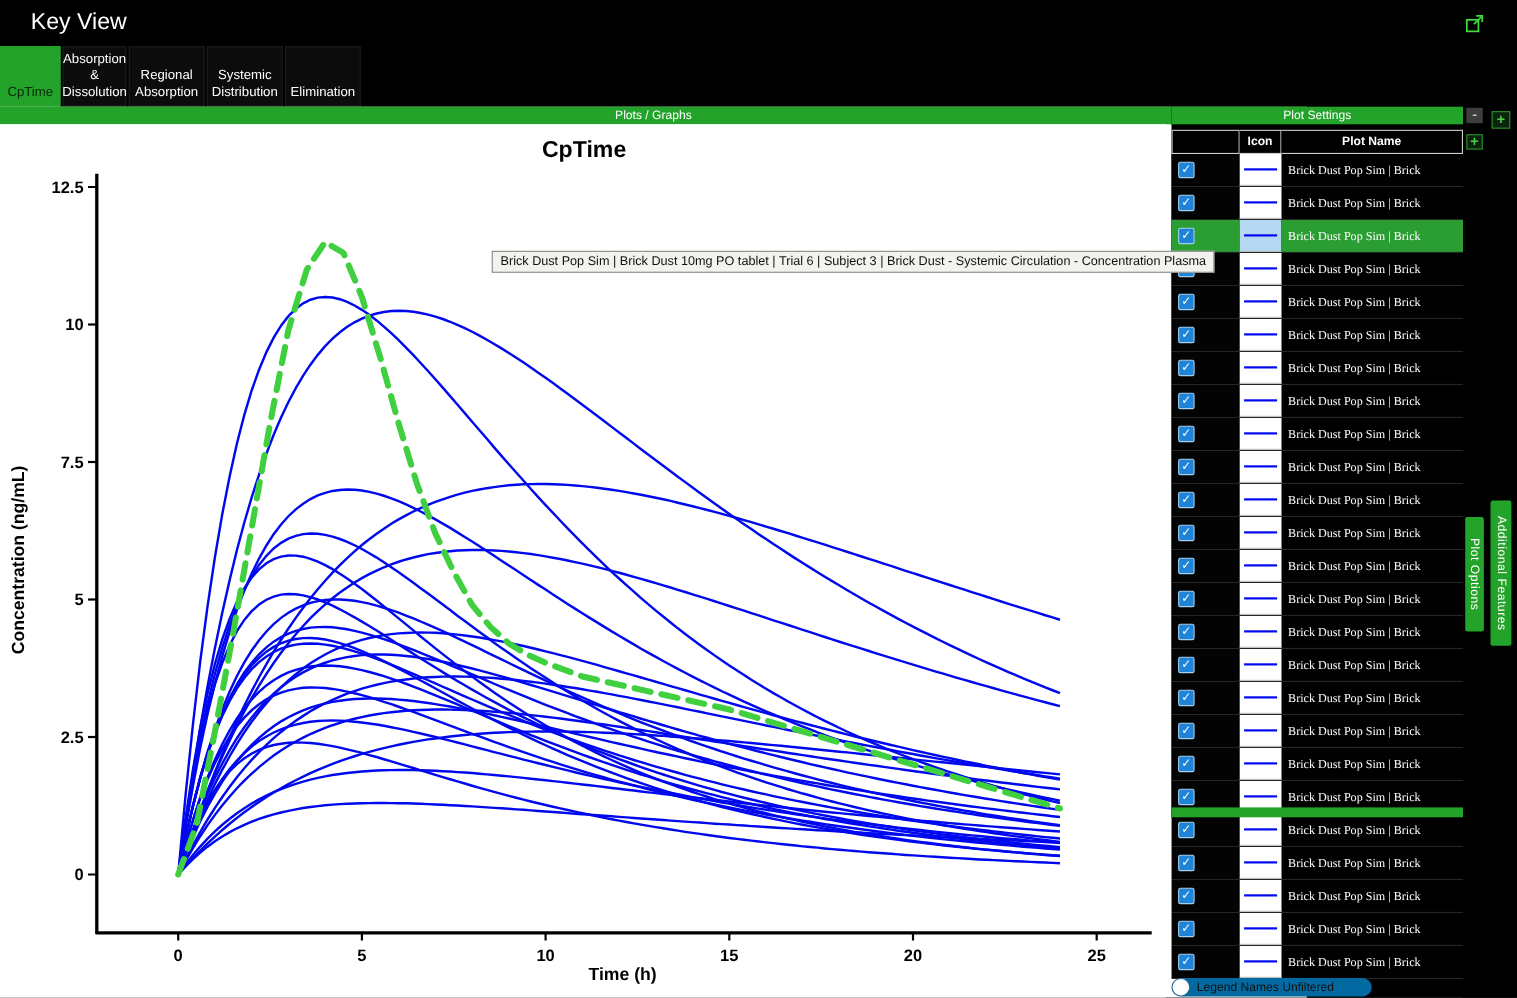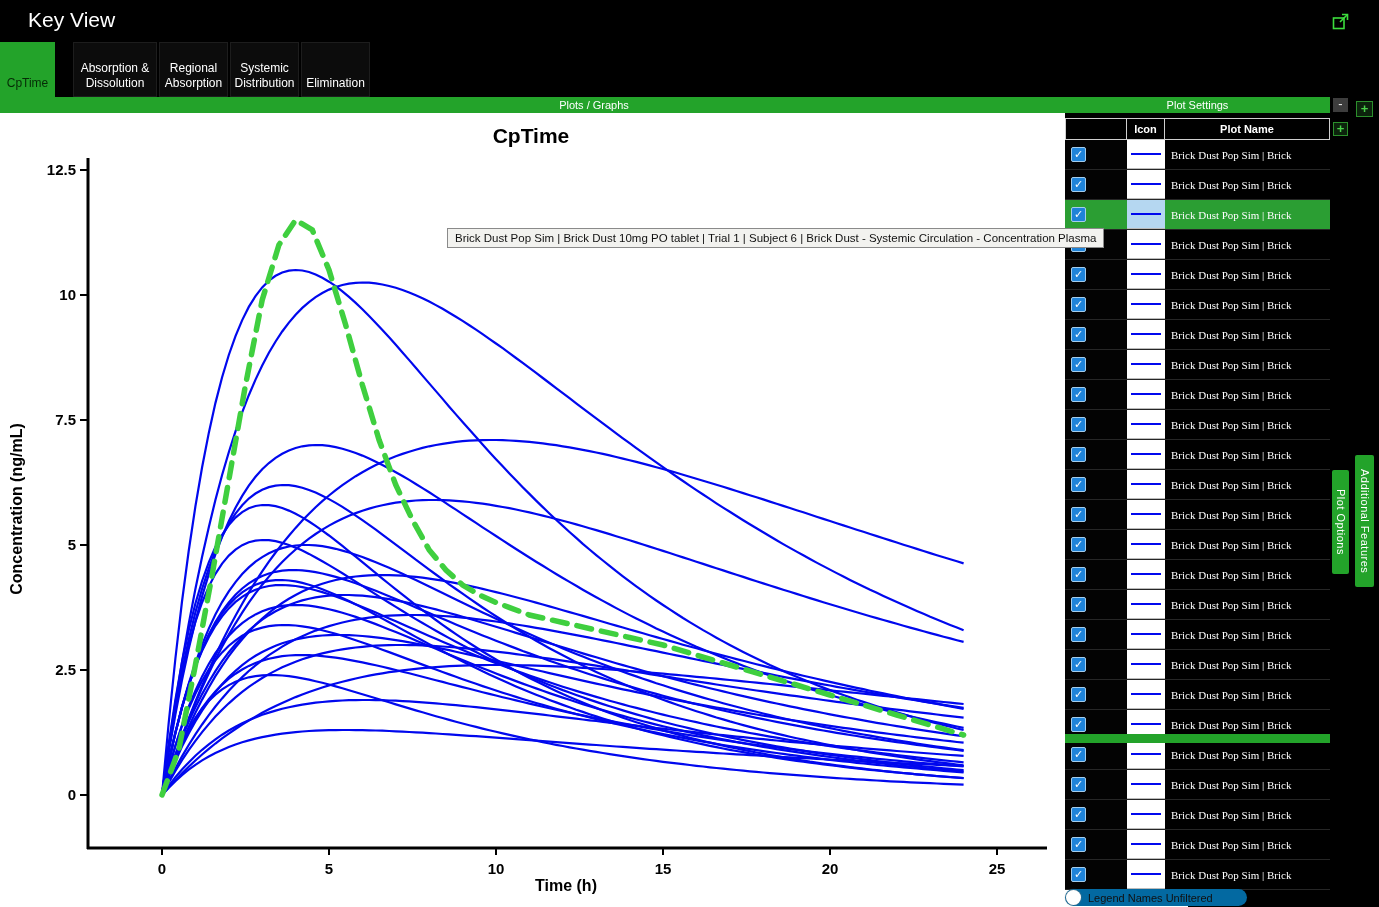--- a/index.html
+++ b/index.html
@@ -80,21 +80,21 @@
     <rect x="1.5" y="5" width="10.5" height="10.5" fill="none" stroke="#3ddc3d" stroke-width="1.6"></rect>
     <polyline points="10,1.5 15.5,1.5 15.5,7" fill="none" stroke="#3ddc3d" stroke-width="1.6"></polyline>
     <line x1="8" y1="9" x2="15" y2="2" stroke="#3ddc3d" stroke-width="1.6"></line>
   </svg>
 </div>
 
 <div id="tab-bar">
     <div class="tab active" style="width: 55px;">
       <span>CpTime</span>
     </div>
-    <div class="tab" style="width: 84px; margin-left: 16px;">
+    <div class="tab" style="width: 58px;">
       <span>Absorption &amp; Dissolution</span>
     </div>
     <div class="tab" style="width: 69px;">
       <span>Regional Absorption</span>
     </div>
     <div class="tab" style="width: 69px;">
       <span>Systemic Distribution</span>
     </div>
     <div class="tab" style="width: 69px;">
       <span>Elimination</span>
@@ -414,13 +414,13 @@
 <div id="strip-plot-options" class="strip">
   <div class="mini-btn" style="left:3px;top:1px;">-</div>
   <div class="mini-btn plus-btn" style="left:3px;top:25px;">+</div>
   <div class="vtab" style="left:2px;top:373px;width:17px;height:104px;">Plot Options</div>
 </div>
 <div id="strip-additional" class="strip">
   <div class="mini-btn plus-btn" style="left:5px;top:4px;width:17px;height:16px;line-height:14px;">+</div>
   <div class="vtab" style="left:4px;top:358px;width:19px;height:132px;">Additional Features</div>
 </div>
 
-<div id="chart-tooltip">Brick Dust Pop Sim | Brick Dust 10mg PO tablet | Trial 1 | Subject 6 | Brick Dust - Systemic Circulation - Concentration Plasma</div>
+<div id="chart-tooltip">Brick Dust Pop Sim | Brick Dust 10mg PO tablet | Trial 6 | Subject 3 | Brick Dust - Systemic Circulation - Concentration Plasma</div>
 
 </body></html>

